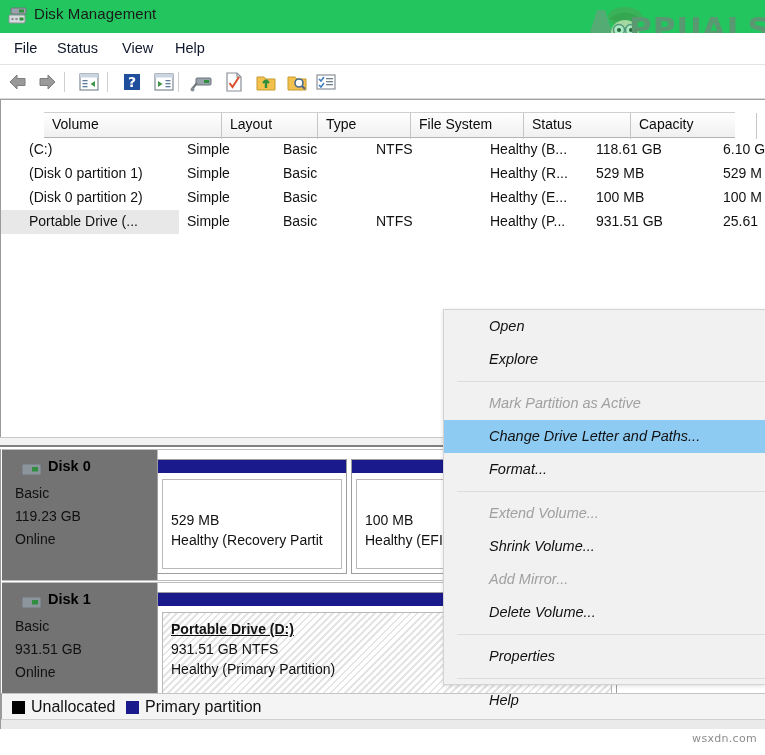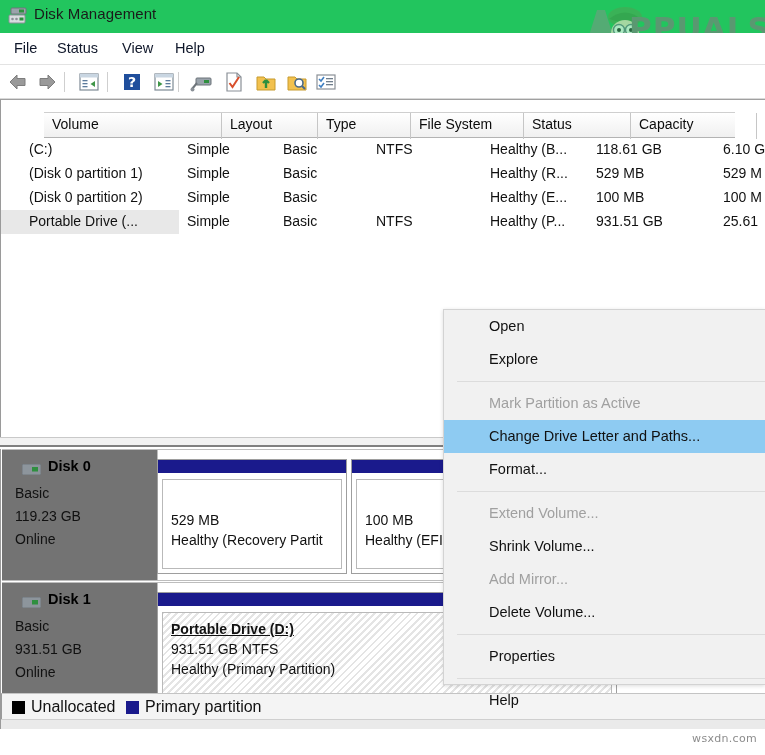--- a/index.html
+++ b/index.html
@@ -244,20 +244,21 @@
   }
   .menu-item {
     position: relative;
     height: 33px;
     line-height: 33px;
     padding-left: 45px;
     font-size: 14.5px;
     color: #111111;
     white-space: nowrap;
     cursor: default;
+    font-style: italic;
   }
   .menu-item.disabled { color: #a0a0a0; }
   .menu-item.highlighted { background: #8ecbf2; }
   .menu-sep {
     height: 1px;
     margin: 5px 0 5px 13px;
     background: #dcdcdc;
   }
 </style>
 </head>

